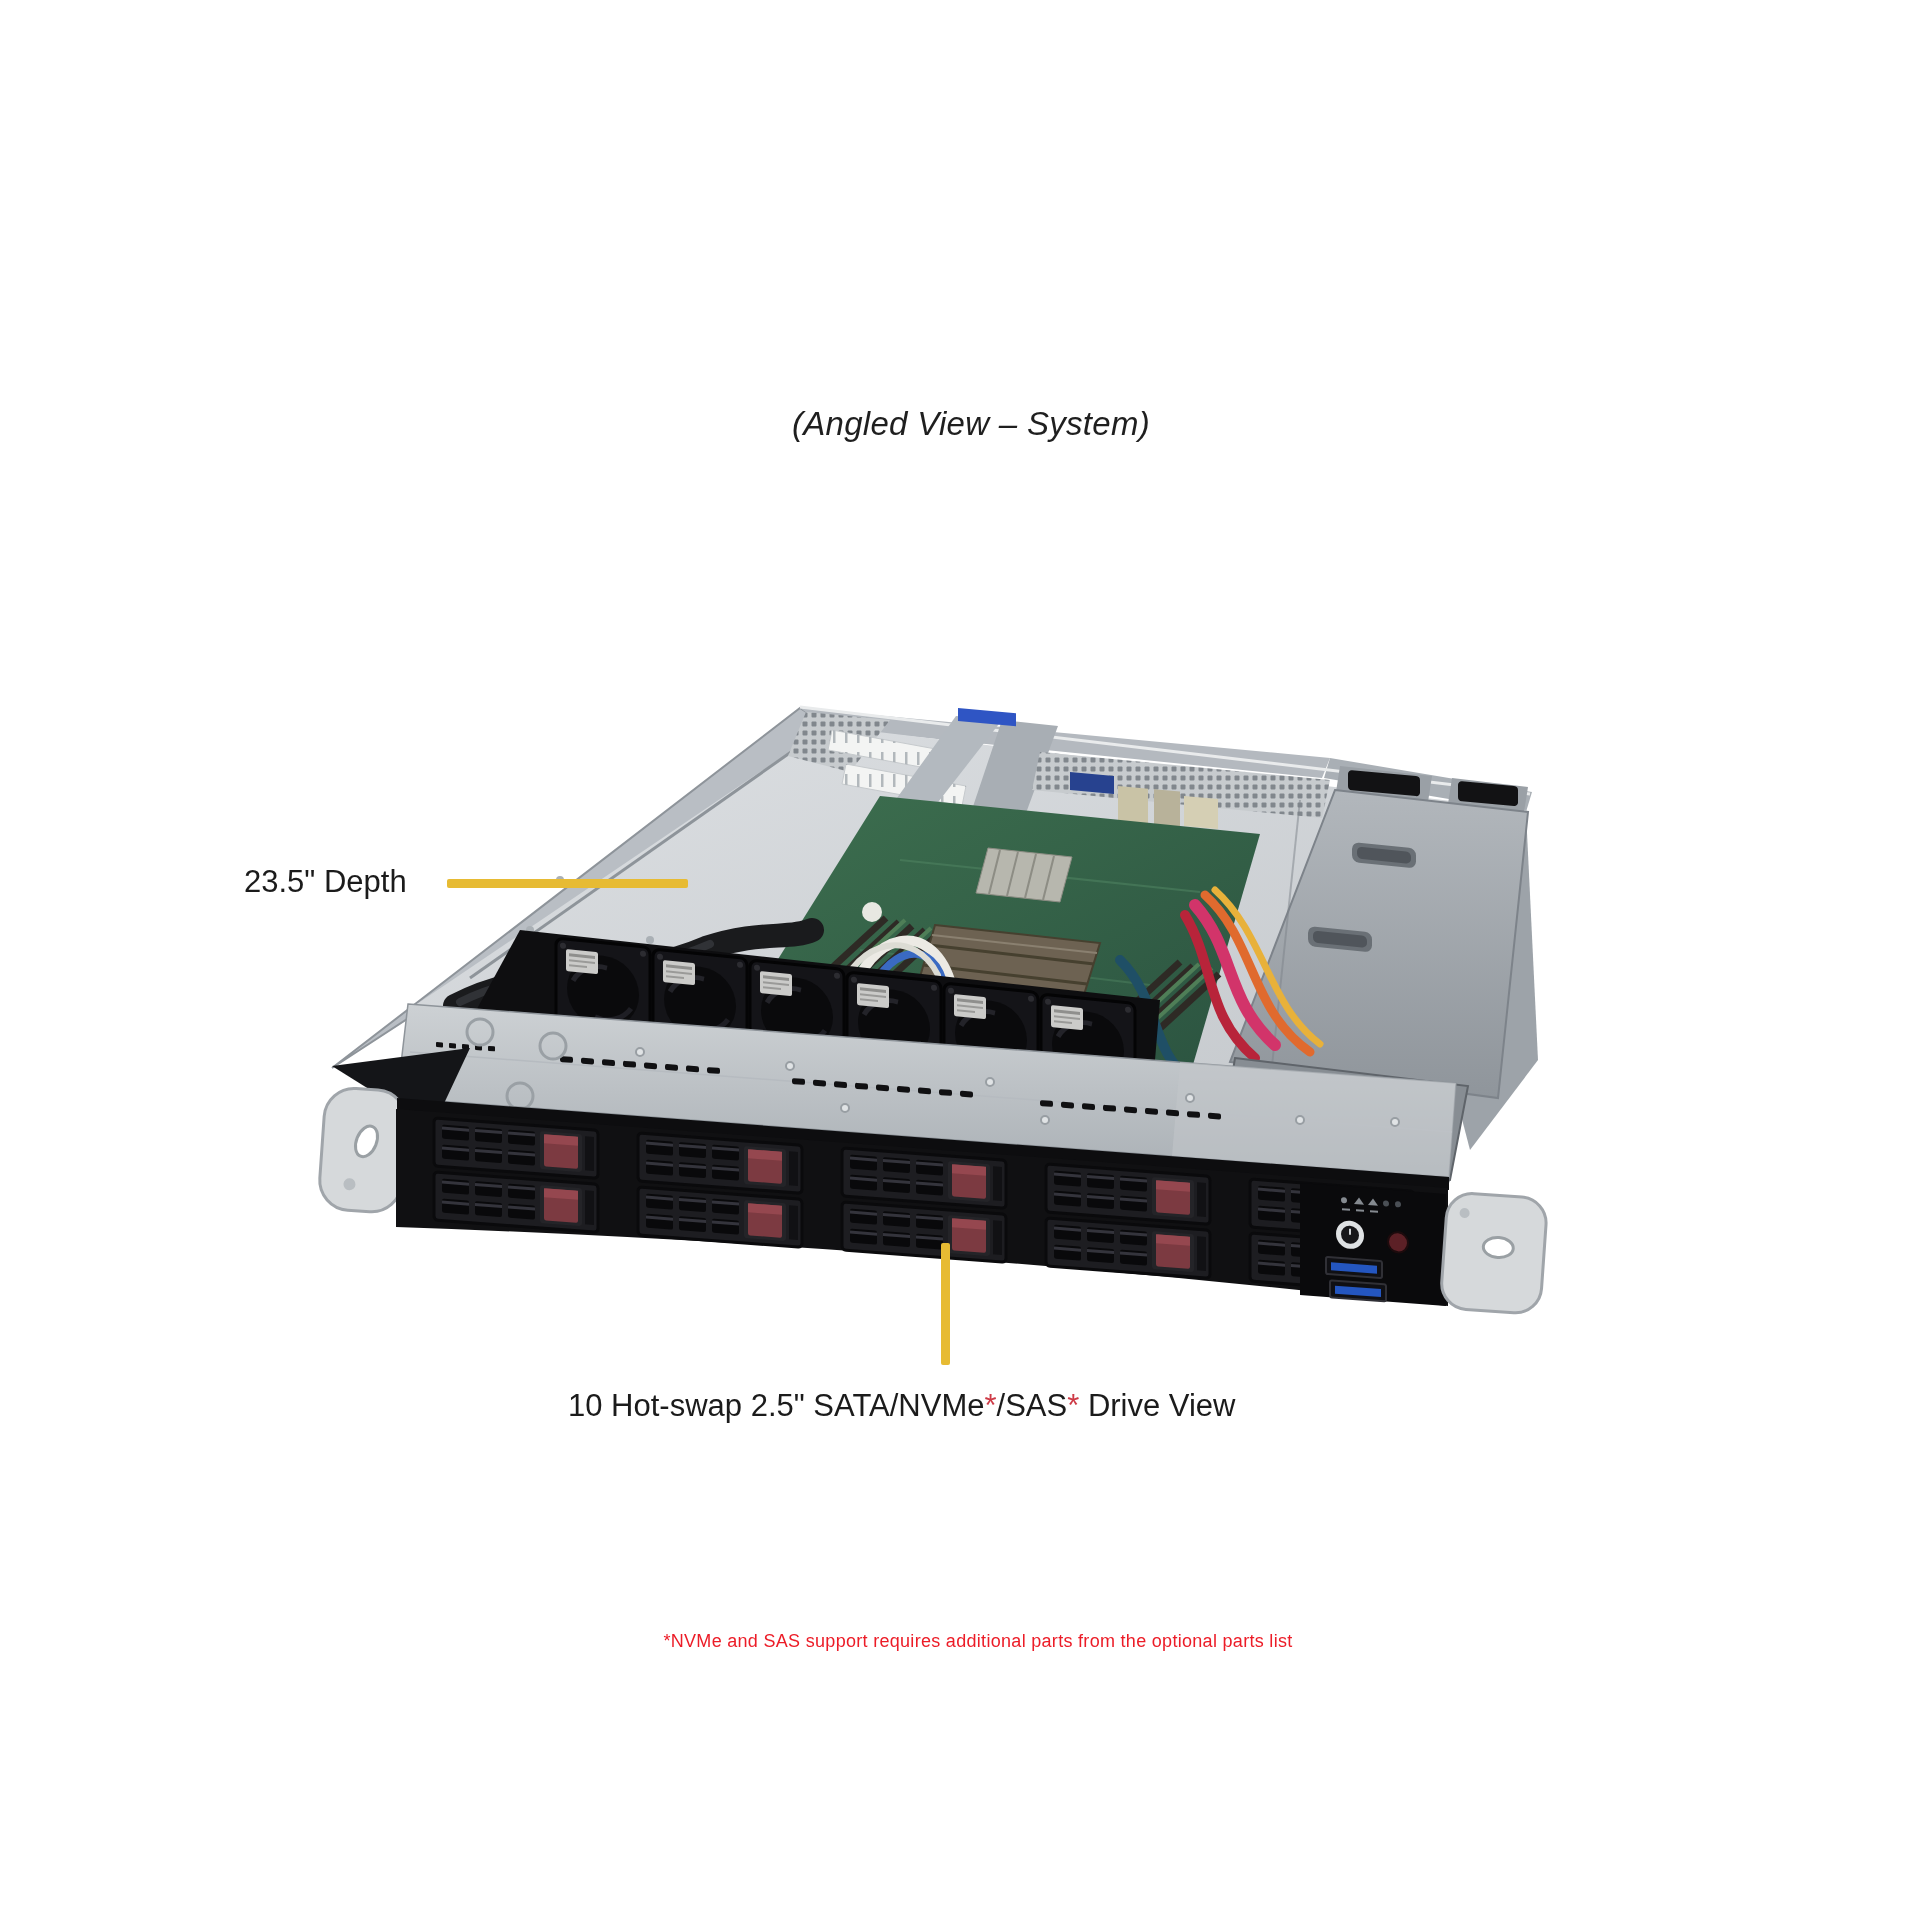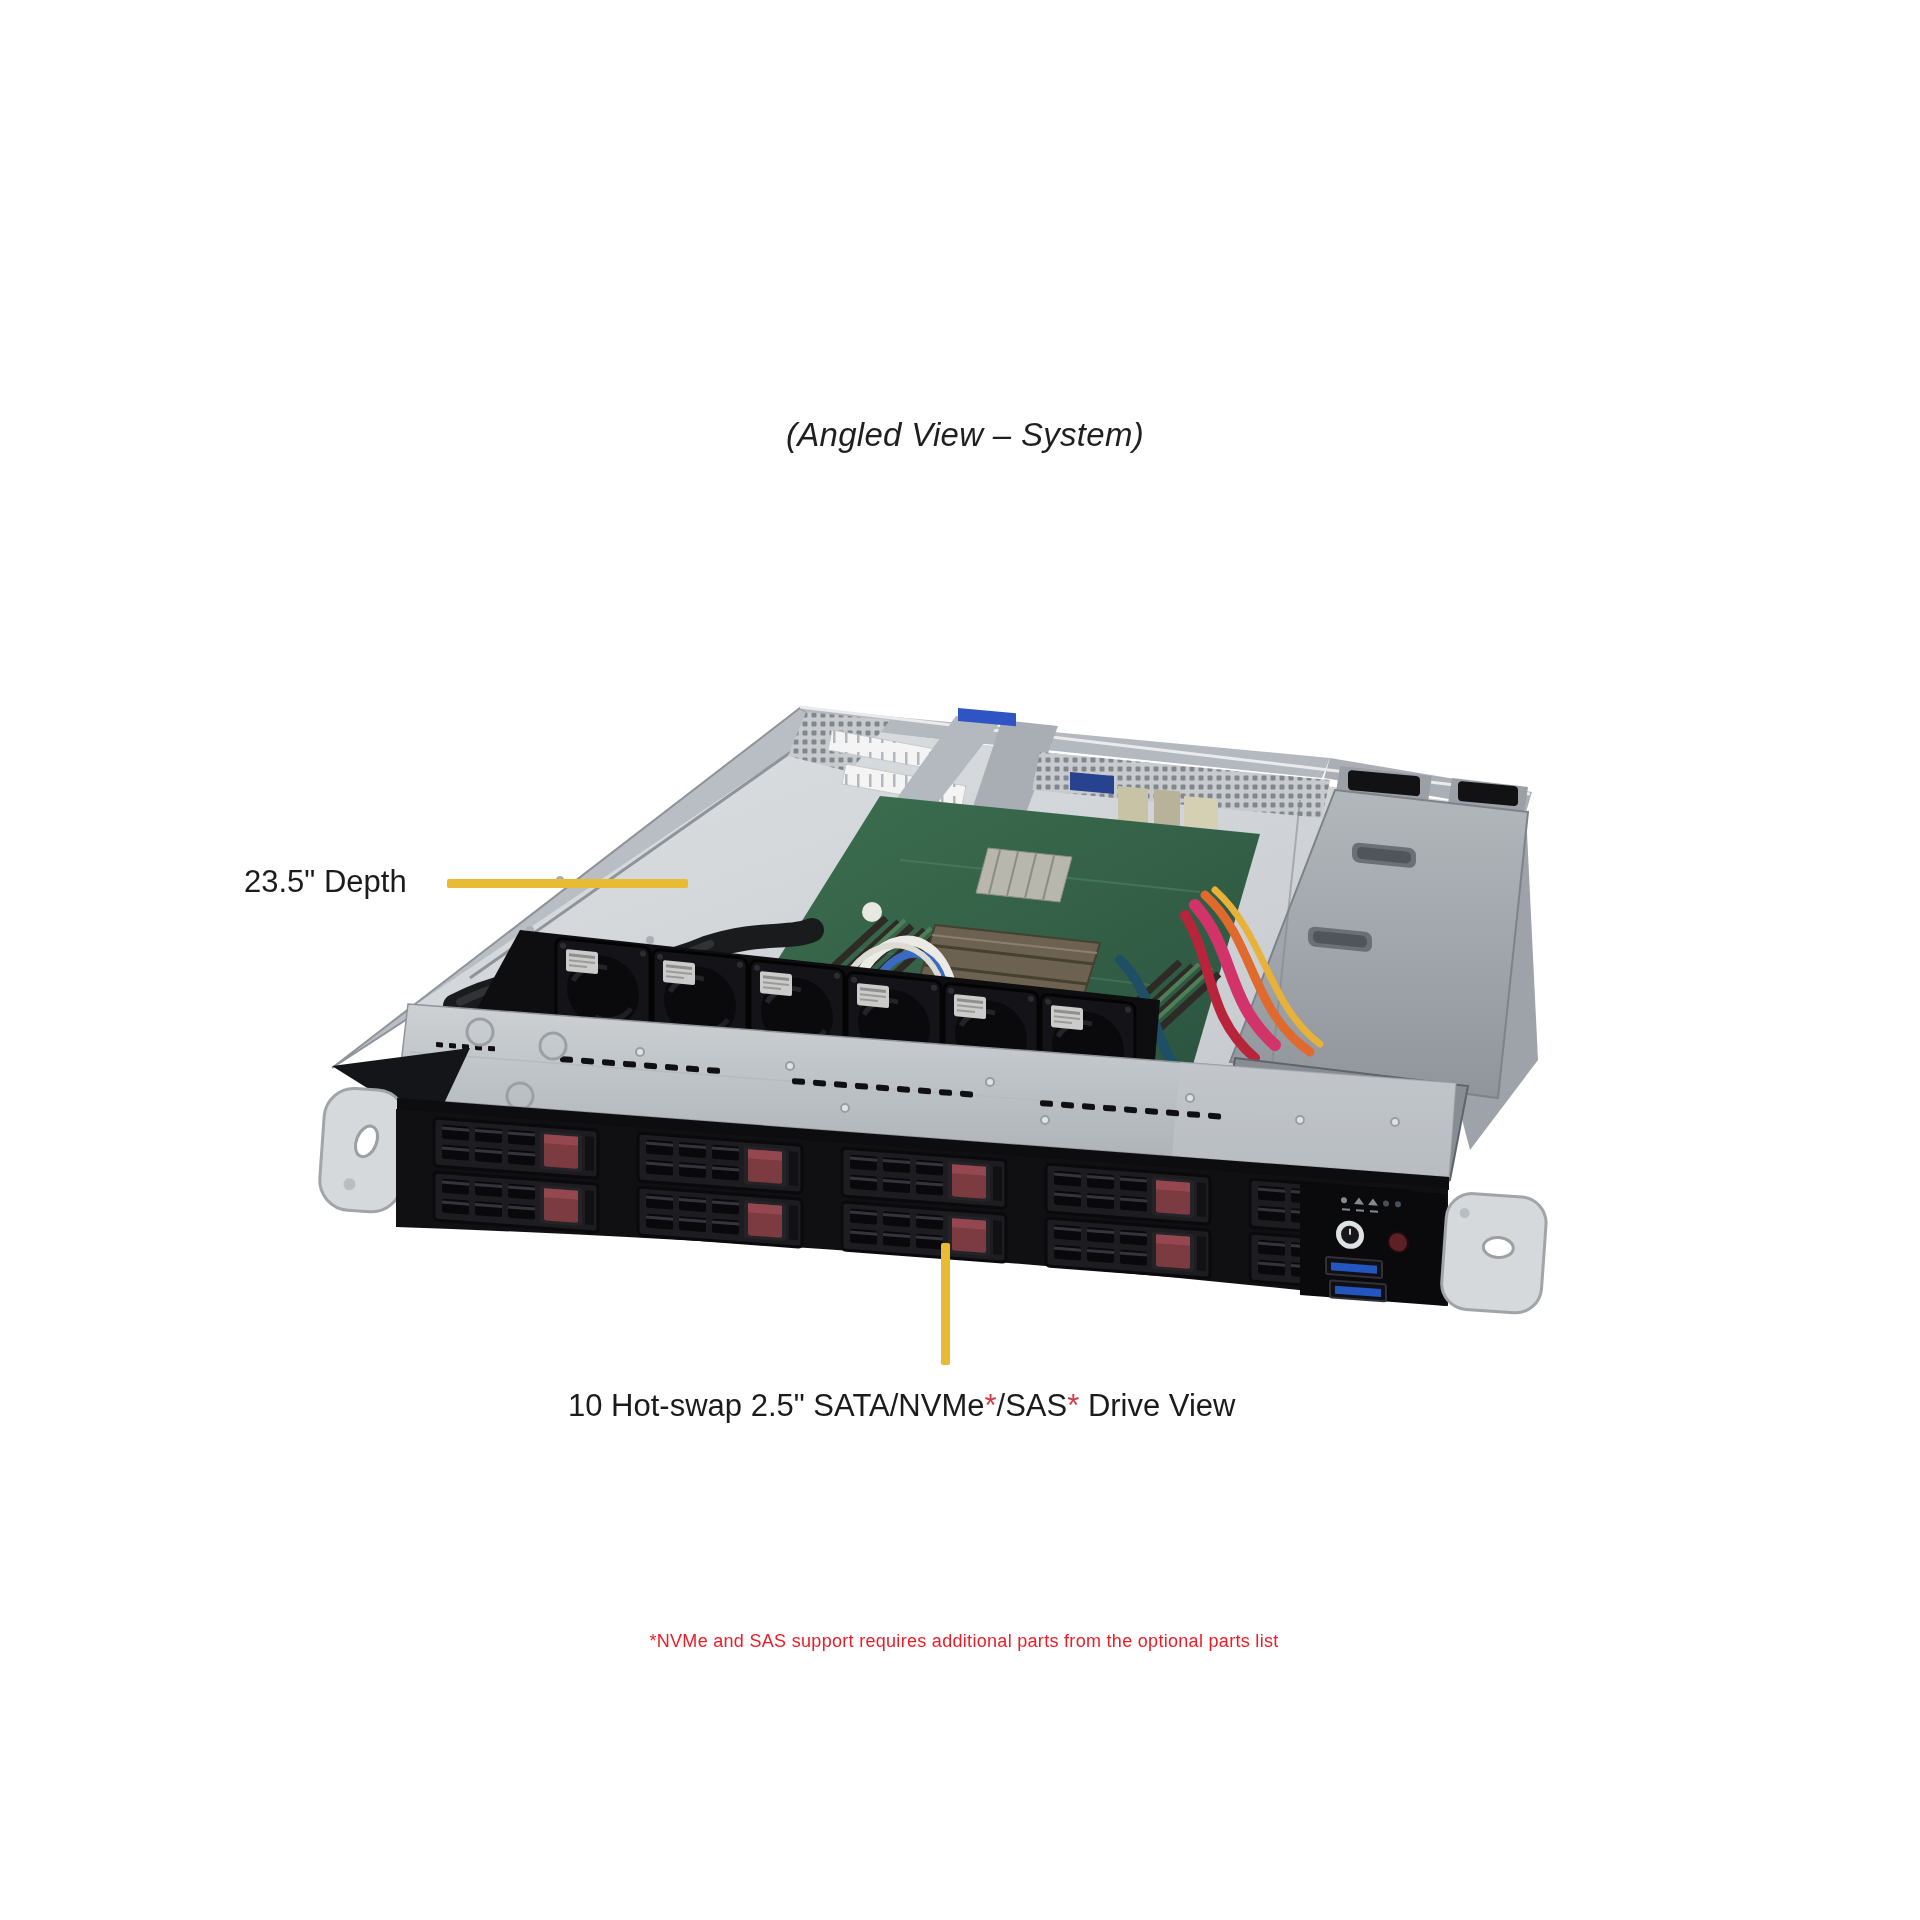--- a/index.html
+++ b/index.html
@@ -1,26 +1,26 @@
 <!DOCTYPE html>
 <html><head>
 <meta charset="utf-8">
 <style>
   html,body{margin:0;padding:0;background:#ffffff;}
   .canvas{position:relative;width:1920px;height:1920px;background:#ffffff;overflow:hidden;
           font-family:"Liberation Sans","DejaVu Sans",sans-serif;}
   .server-svg{position:absolute;left:0;top:0;width:1920px;height:1920px;}
-  .title{position:absolute;left:50%;top:416px;transform:translateX(-50%);margin-left:5px;
+  .title{position:absolute;left:50%;top:405px;transform:translateX(-50%);margin-left:11px;
          font-size:33px;font-style:italic;color:#1f1f1f;white-space:nowrap;letter-spacing:.3px;}
   .depth-label{position:absolute;left:244px;top:864px;font-size:31px;color:#1b1b1b;white-space:nowrap;}
   .depth-line{position:absolute;left:447px;top:879px;width:241px;height:9px;background:#E7BB33;border-radius:2px;}
   .vline{position:absolute;left:941px;top:1243px;width:9px;height:122px;background:#E7BB33;border-radius:2px;}
   .bays-label{position:absolute;left:568px;top:1388px;font-size:31px;color:#1b1b1b;white-space:nowrap;}
   .bays-label .ast{color:#CE3B47;}
-  .footnote{position:absolute;left:50%;top:1631px;transform:translateX(-50%);margin-left:4px;
+  .footnote{position:absolute;left:50%;top:1631px;transform:translateX(-50%);margin-left:18px;
             font-size:18px;color:#EC1C27;white-space:nowrap;letter-spacing:.3px;}
 </style>
 </head>
 <body>
 
 <div class="canvas">
 
   <svg class="server-svg" viewBox="0 0 1920 1920" aria-hidden="true">
     <defs>
       <linearGradient id="floorGrad" x1="0" y1="0" x2="1" y2="1">

